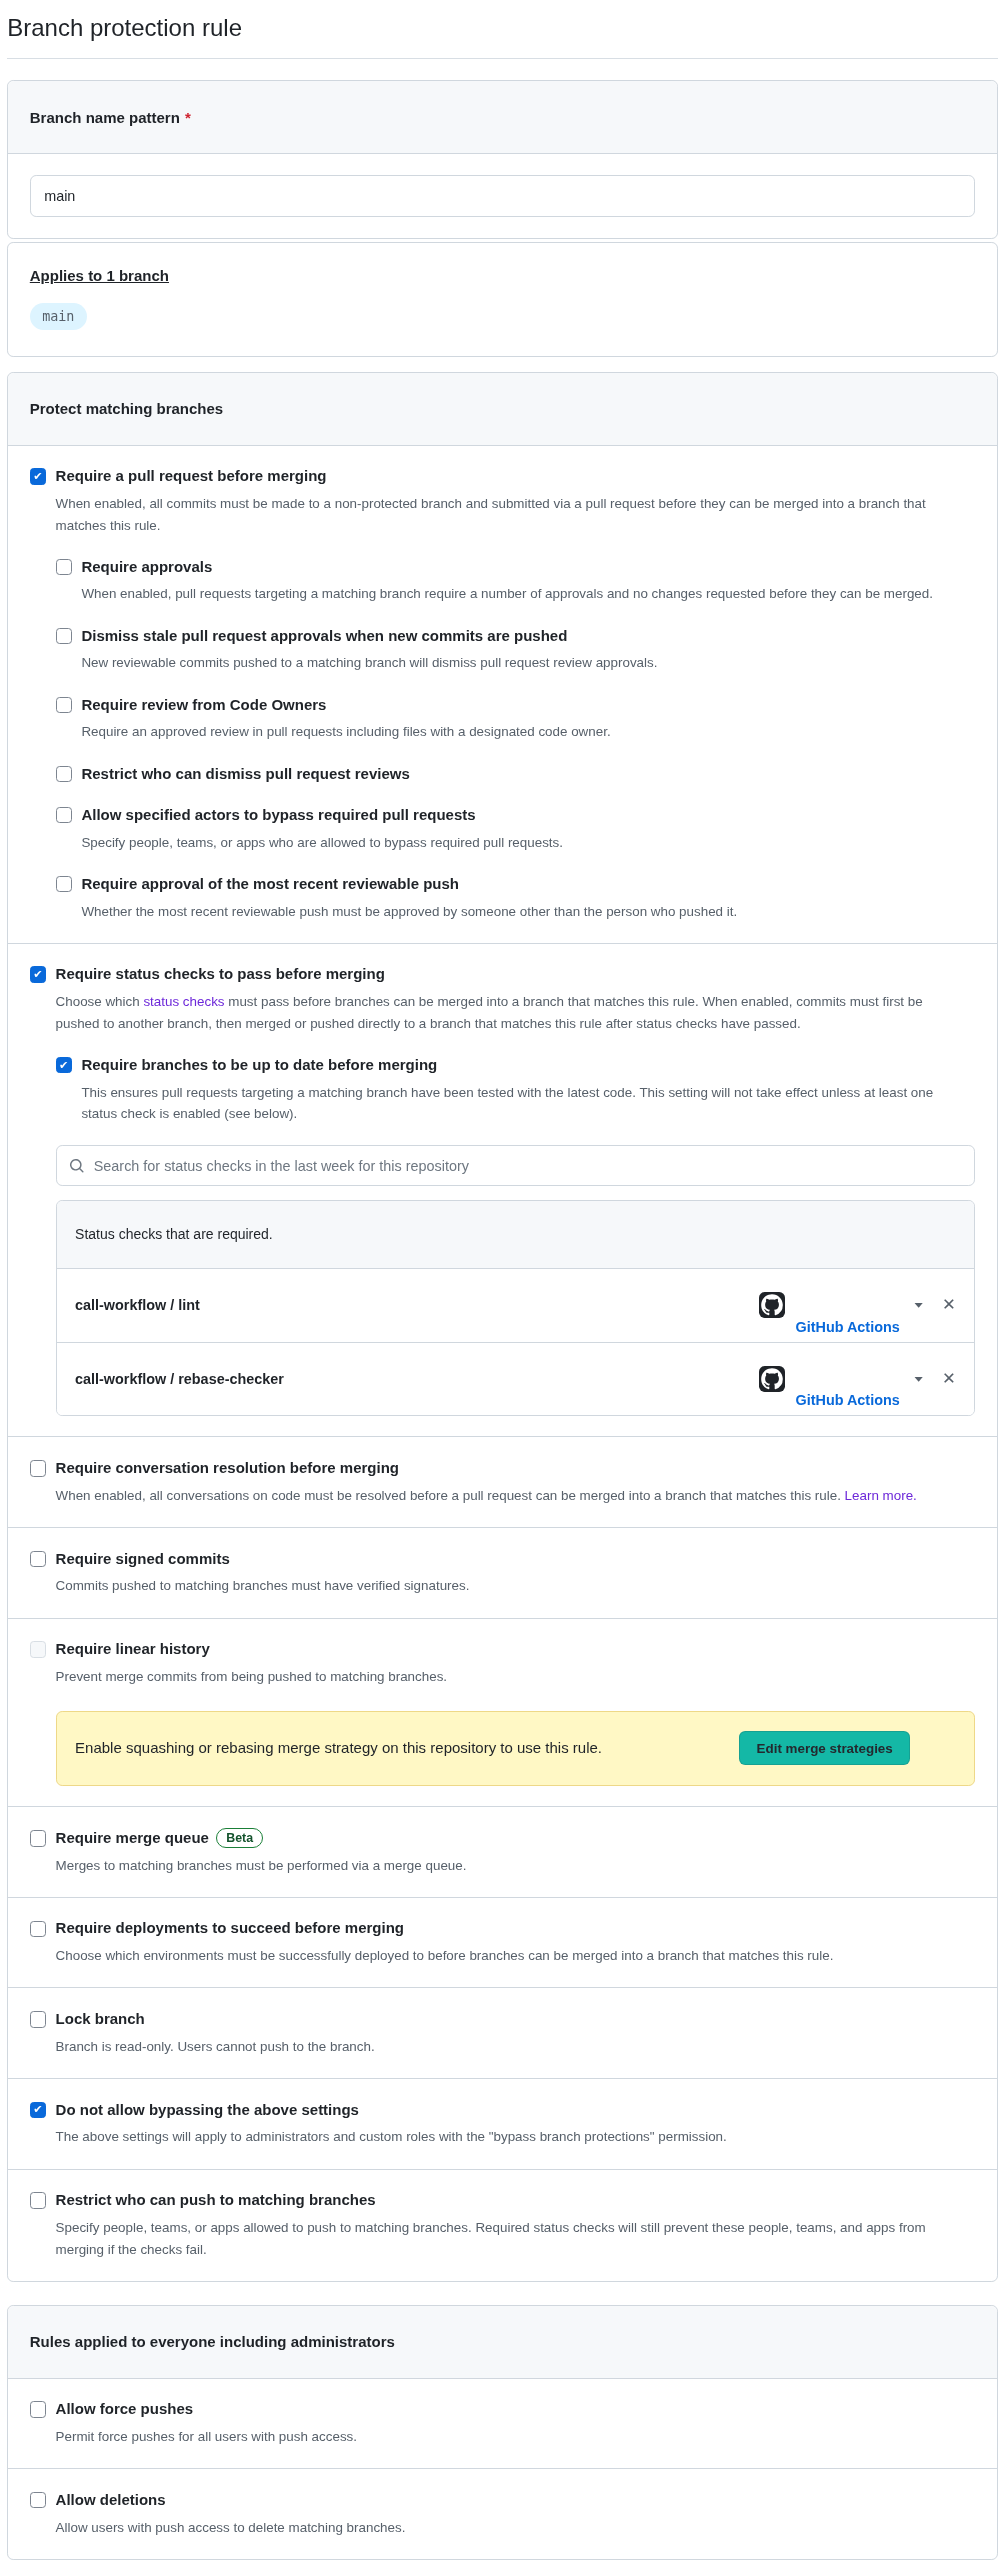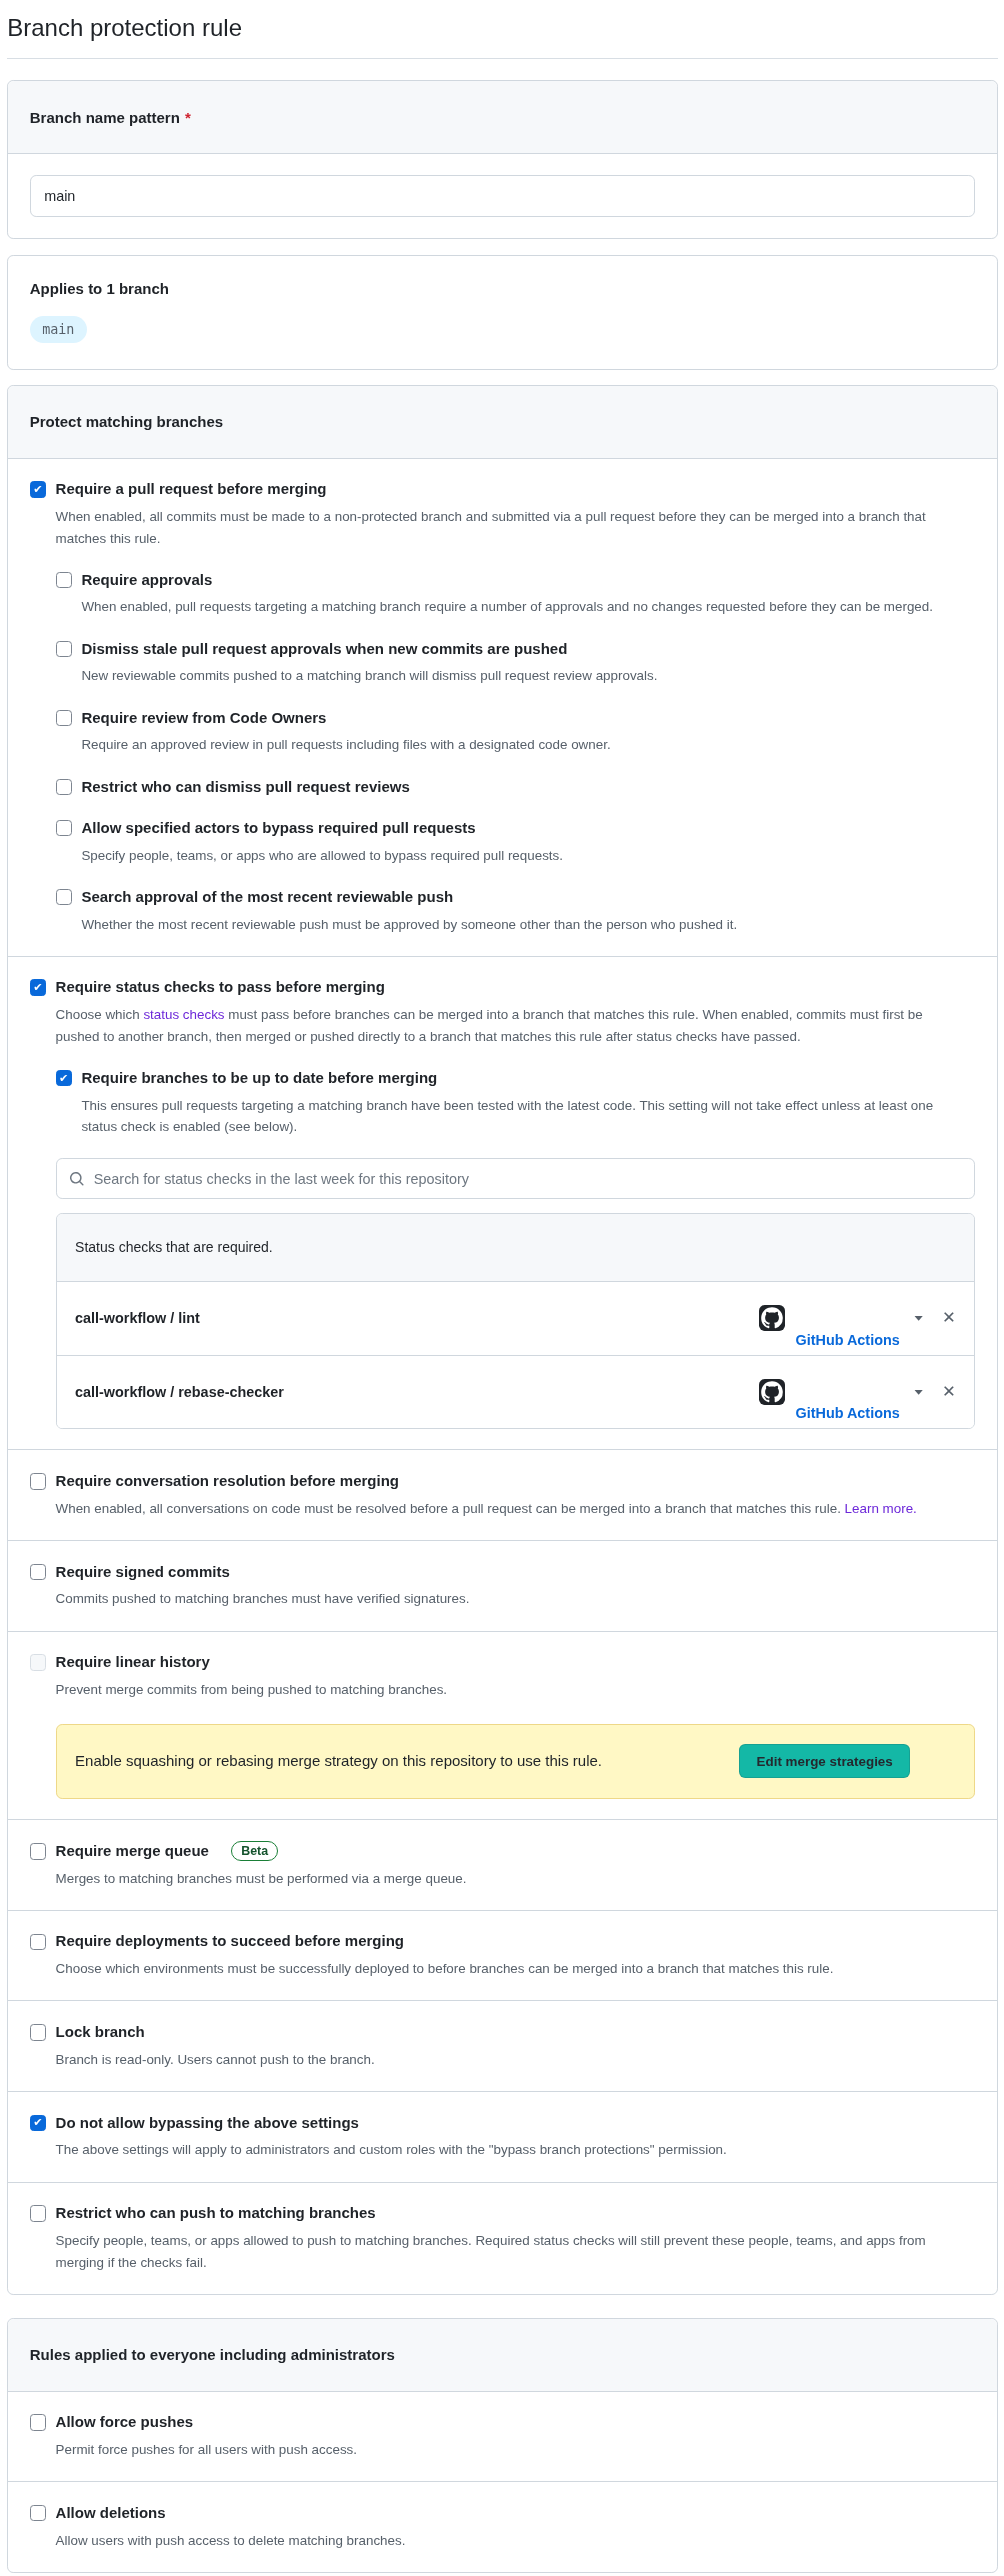--- a/index.html
+++ b/index.html
@@ -23,39 +23,39 @@
   }
   .req { color: #cf222e; margin-left: 5.2px; font-weight: 600; }
 
   .pattern-body { padding: 20.6px 21.6px; }
   .text-input {
     width: 100%; height: 42px; border: 1px solid #d0d7de; border-radius: 6.2px;
     padding: 0 13.4px; font-size: 14.4px; color: #1f2328; background: #fff; outline: none;
     font-family: "Liberation Sans", sans-serif;
   }
 
-  .applies-card { margin-top: 16px; padding: 24px 21.6px 26px; }
+  .applies-card { margin-top: 3px; padding: 24px 21.6px 26px; text-decoration: underline; }
   .applies-heading { font-size: 15px; font-weight: 600; }
   .branch-badge {
     display: inline-block; margin-top: 19.6px;
     background: #ddf4ff; color: #57606a;
     font-family: "DejaVu Sans Mono", "Liberation Mono", monospace;
     font-size: 13.4px; line-height: 27px; padding: 0 12.4px; border-radius: 13.4px;
   }
 
   .protect-card { margin-top: 14.4px; }
   .admin-card { margin-top: 23px; }
 
   .rules > .rule { border-top: 1px solid #d0d7de; padding: 20.6px 21.6px 20.6px; }
   .rules > .rule:first-child { border-top: 0; }
 
   .row { display: flex; gap: 9.3px; }
   .body { flex: 1; min-width: 0; }
   .label { font-size: 15px; font-weight: 600; line-height: 20.6px; color: #1f2328; }
-  .label-line { display: flex; align-items: center; gap: 22px; }
+  .label-line { display: flex; align-items: center; gap: 7px; }
   .note { margin-top: 6.2px; font-size: 13.4px; line-height: 21.6px; color: #57606a; padding-right: 15.5px; }
   .link { color: #6d28d9; text-decoration: none; cursor: pointer; }
 
   .cb {
     width: 16.5px; height: 16.5px; flex: none; margin-top: 2.1px;
     border: 1px solid #7d8590; border-radius: 3.6px; background: #fff; position: relative;
     cursor: pointer;
   }
   .cb.checked { background: #0969da; border-color: #0969da; }
   .cb.checked::after {
@@ -196,21 +196,21 @@
                   <div class="label">Allow specified actors to bypass required pull requests</div>
                   <div class="note">Specify people, teams, or apps who are allowed to bypass required pull requests.</div>
                 </div>
               </div>
             </div>
 
             <div class="sub">
               <div class="row">
                 <span class="cb"></span>
                 <div class="body">
-                  <div class="label">Search approval of the most recent reviewable push</div>
+                  <div class="label">Require approval of the most recent reviewable push</div>
                   <div class="note">Whether the most recent reviewable push must be approved by someone other than the person who pushed it.</div>
                 </div>
               </div>
             </div>
 
           </div>
         </div>
       </div>
 
       <div class="rule">

